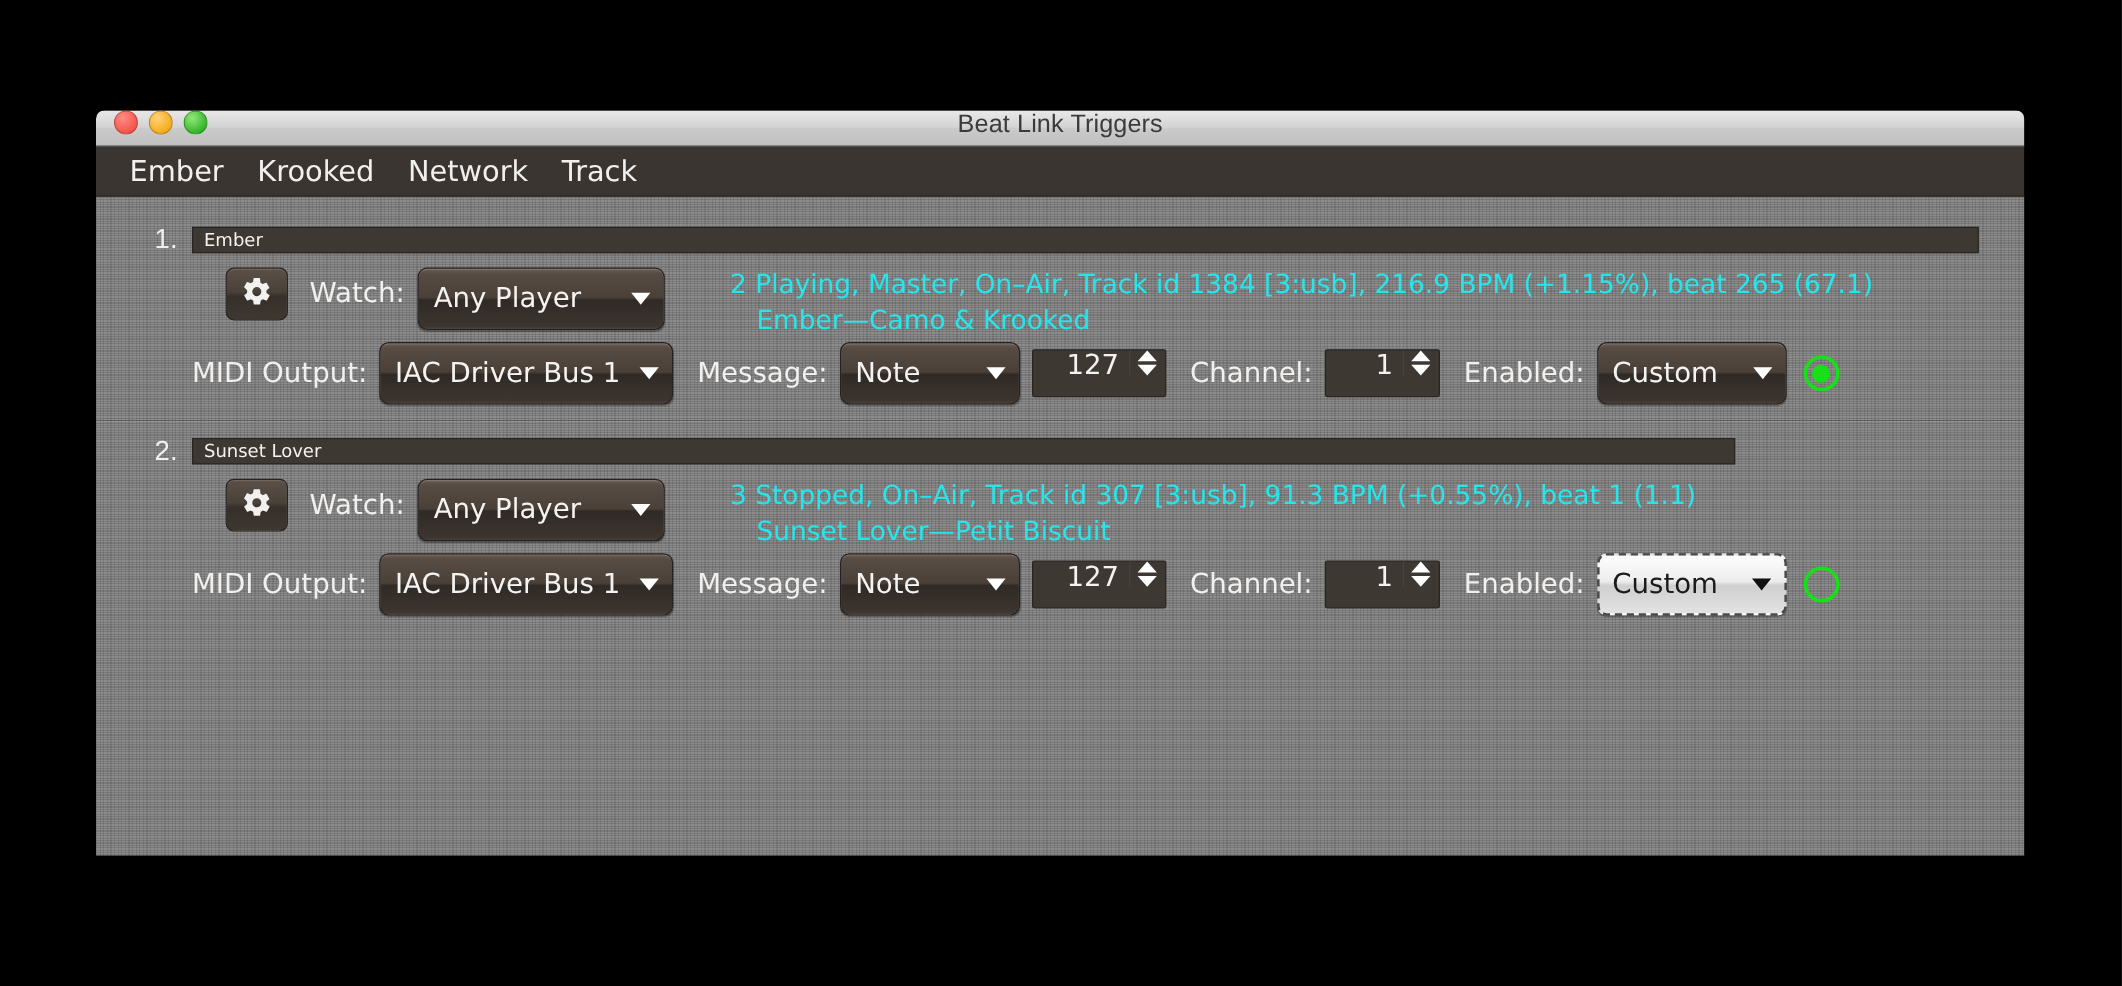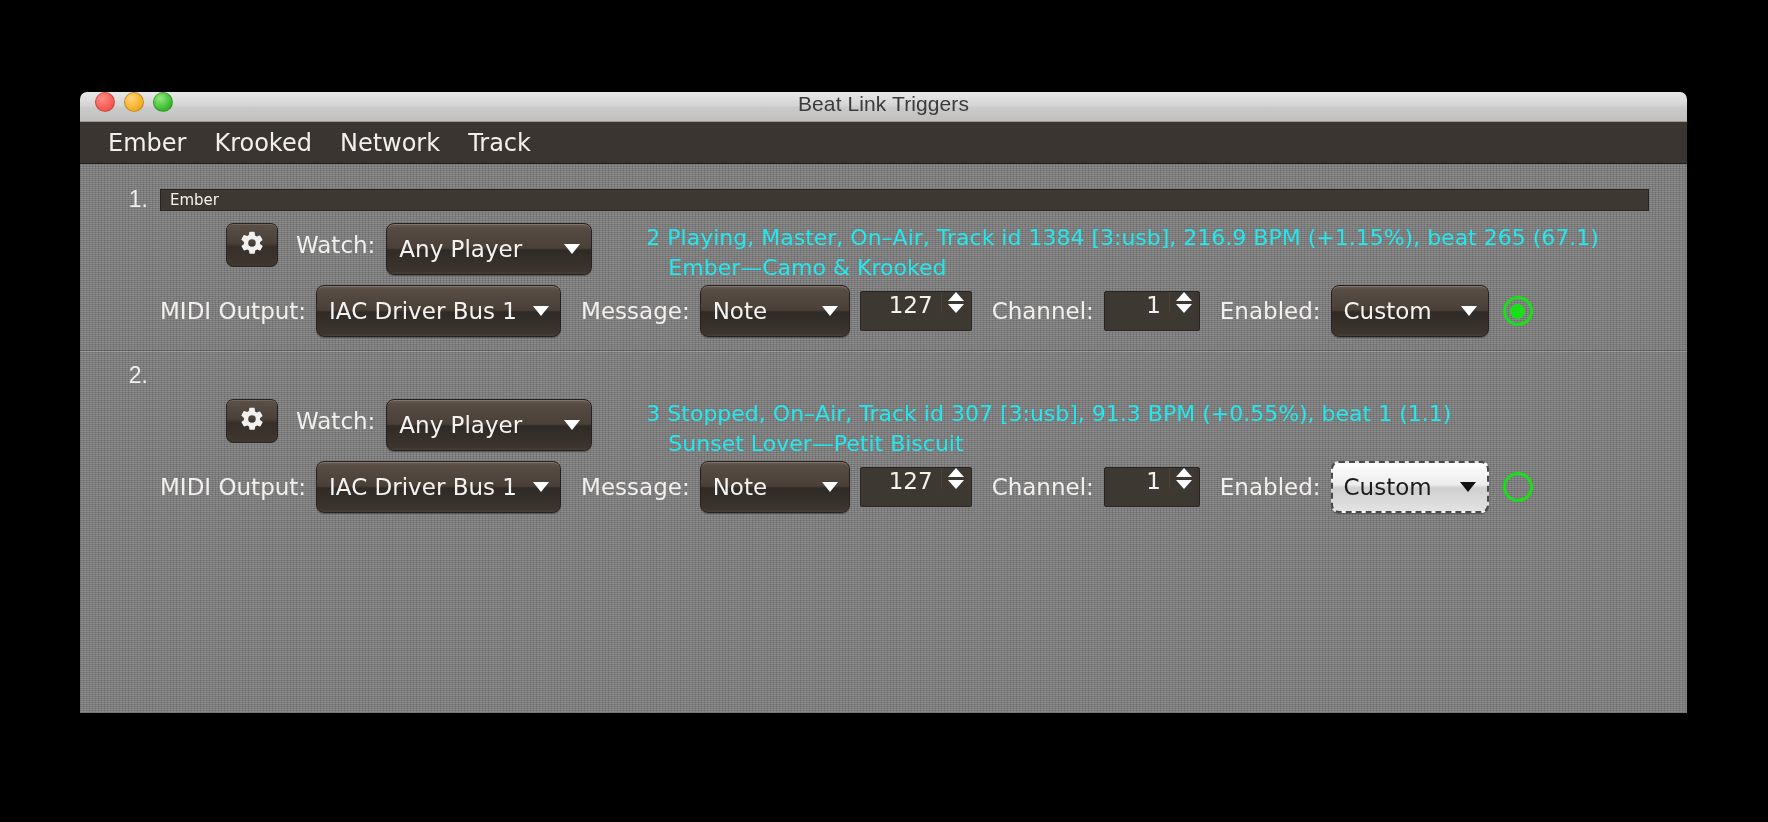--- a/index.html
+++ b/index.html
@@ -91,21 +91,21 @@
     background: #3e3832;
     border: 1px solid #2a2522;
     color: #f4f2f0;
     font-size: 15px;
     padding: 0 9px;
     display: flex; align-items: center;
     font-family: "DejaVu Sans", sans-serif;
   }
 
   
-  .row-watch { display: flex; align-items: flex-start; margin-top: 10px; padding-left: 108px; margin-left: 38px; }
+  .row-watch { display: flex; align-items: flex-start; margin-top: 10px; padding-left: 108px; }
   .gear-btn {
     width: 52px; height: 44px; flex: 0 0 auto;
     border-radius: 7px;
     background: linear-gradient(to bottom, #5b5047 0%, #4a4139 45%, #362f2a 55%, #3f3831 100%);
     border: 1px solid #2a2420;
     display: flex; align-items: center; justify-content: center;
     box-shadow: inset 0 1px 0 rgba(255,255,255,0.13);
     cursor: pointer;
   }
   .gear-btn svg { width: 26px; height: 26px; fill: #f3f1ef; }
@@ -290,20 +290,21 @@
         <div class="indicator">
           <span class="core"></span>
         </div>
       </div>
     </div>
 
     <div class="trigger">
 
       <div class="row-name">
         <div class="trigger-index">2.</div>
+        <div class="name-field" style="flex:0 0 1286px;">Sunset Lover</div>
       </div>
 
       <div class="row-watch">
         <div class="gear-btn">
           <span>
             <svg viewBox="0 0 24 24">
                 <path d="M19.4 13a7.6 7.6 0 000-2l2.1-1.6a.5.5 0 00.1-.6l-2-3.5a.5.5 0 00-.6-.2l-2.5 1a7.3 7.3 0 00-1.7-1L14.5 2a.5.5 0 00-.5-.4h-4a.5.5 0 00-.5.4l-.4 2.6c-.6.3-1.2.6-1.7 1l-2.5-1a.5.5 0 00-.6.2l-2 3.5a.5.5 0 00.1.6L4.6 11a7.6 7.6 0 000 2l-2.1 1.6a.5.5 0 00-.1.6l2 3.5c.1.2.4.3.6.2l2.5-1c.5.4 1.1.7 1.7 1l.4 2.6c0 .2.2.4.5.4h4c.3 0 .5-.2.5-.4l.4-2.6c.6-.3 1.2-.6 1.7-1l2.5 1c.2.1.5 0 .6-.2l2-3.5a.5.5 0 00-.1-.6L19.4 13zM12 15.5A3.5 3.5 0 1115.5 12 3.5 3.5 0 0112 15.5z"></path>
               </svg>
           </span>
         </div>

